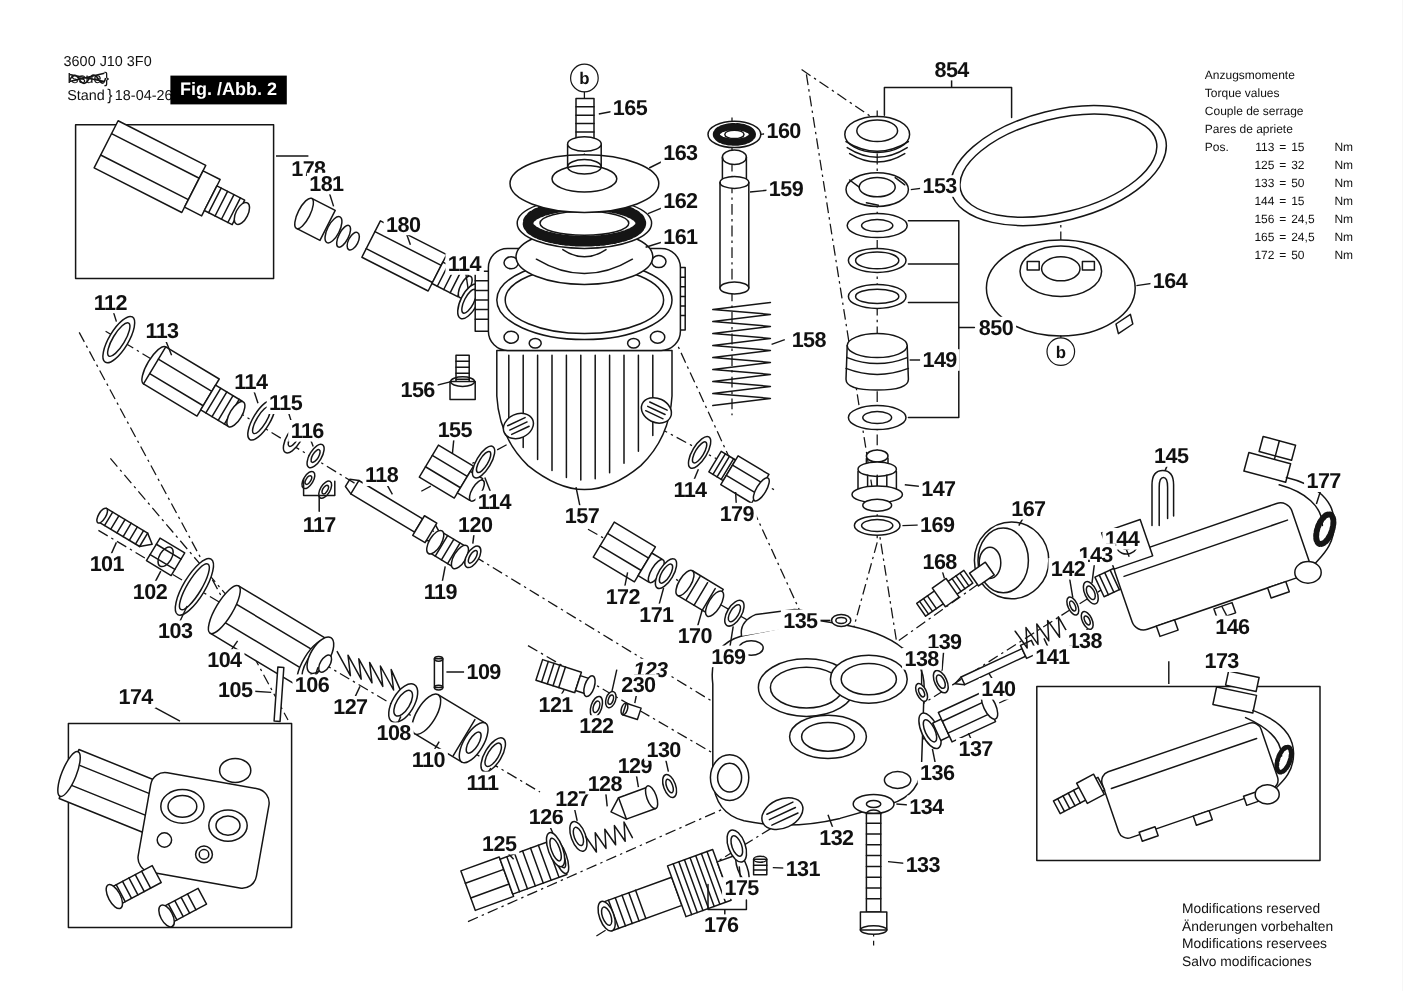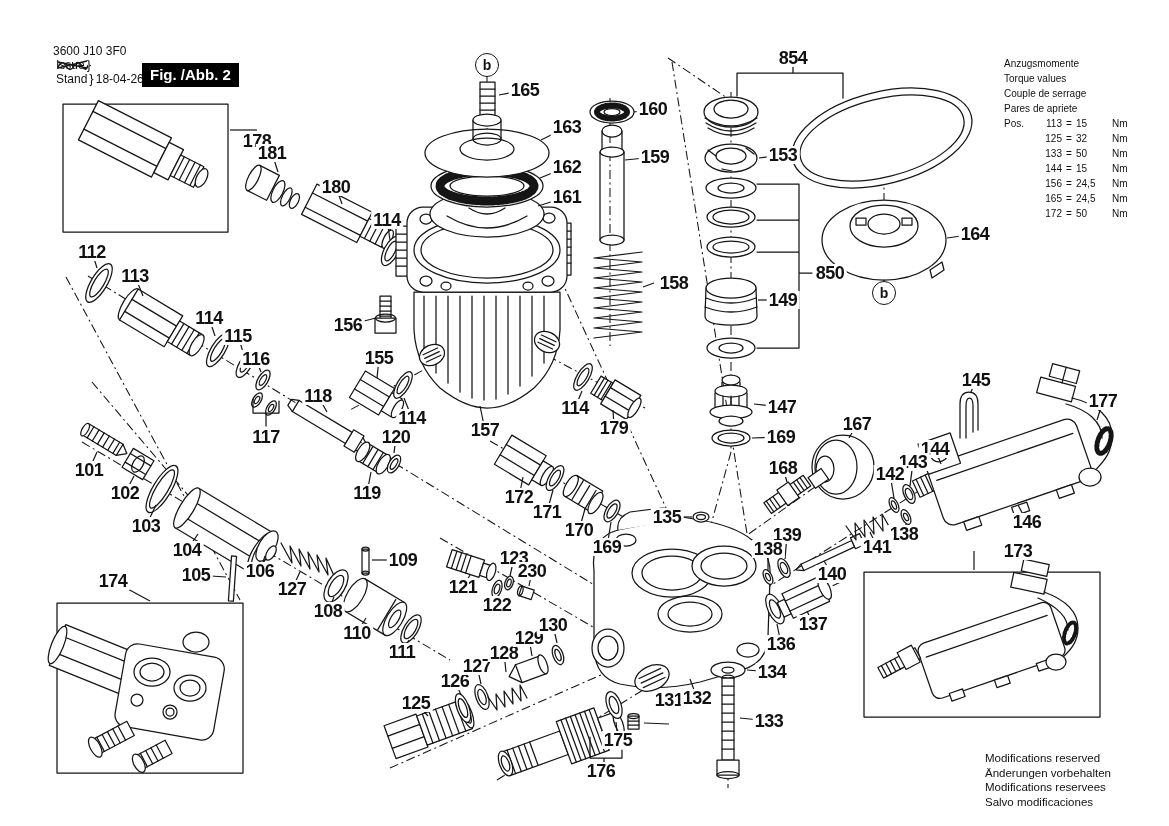--- a/index.html
+++ b/index.html
@@ -748,33 +748,33 @@
       <div class="callout" style="left: 904px; top: 534px;">138</div>
       <div class="callout" style="left: 877px; top: 547px;">141</div>
       <div class="callout" style="left: 832px; top: 574px;">140</div>
       <div class="callout" style="left: 787px; top: 535px;">139</div>
       <div class="callout" style="left: 768px; top: 549px;">138</div>
       <div class="callout" style="left: 667px; top: 517px;">135</div>
       <div class="callout" style="left: 781px; top: 644px;">136</div>
       <div class="callout" style="left: 813px; top: 624px;">137</div>
       <div class="callout" style="left: 772px; top: 672px;">134</div>
       <div class="callout" style="left: 769px; top: 721px;">133</div>
-      <div class="callout" style="left: 669px; top: 700px;">131</div>
+      <div class="callout" style="left: 669px; top: 724px;">131</div>
       <div class="callout" style="left: 697px; top: 698px;">132</div>
       <div class="callout" style="left: 618px; top: 740px;">175</div>
       <div class="callout" style="left: 601px; top: 771px;">176</div>
       <div class="callout" style="left: 416px; top: 703px;">125</div>
       <div class="callout" style="left: 455px; top: 681px;">126</div>
       <div class="callout" style="left: 477px; top: 666px;">127</div>
       <div class="callout" style="left: 504px; top: 653px;">128</div>
       <div class="callout" style="left: 529px; top: 638px;">129</div>
       <div class="callout" style="left: 553px; top: 625px;">130</div>
       <div class="callout" style="left: 463px; top: 587px;">121</div>
       <div class="callout" style="left: 497px; top: 605px;">122</div>
-      <div class="callout" style="left: 514px; top: 558px;">123</div>
+      <div class="callout" style="left: 542px; top: 558px; font-style: italic;">123</div>
       <div class="callout" style="left: 532px; top: 571px;">230</div>
       <div class="callout" style="left: 519px; top: 497px;">172</div>
       <div class="callout" style="left: 547px; top: 512px;">171</div>
       <div class="callout" style="left: 579px; top: 530px;">170</div>
       <div class="callout" style="left: 607px; top: 547px;">169</div>
       <div class="callout" style="left: 1018px; top: 551px;">173</div>
       <div class="marker" style="left: 487px; top: 65px;">b</div>
       <div class="marker" style="left: 884px; top: 293px;">b</div>
     </div>
 

